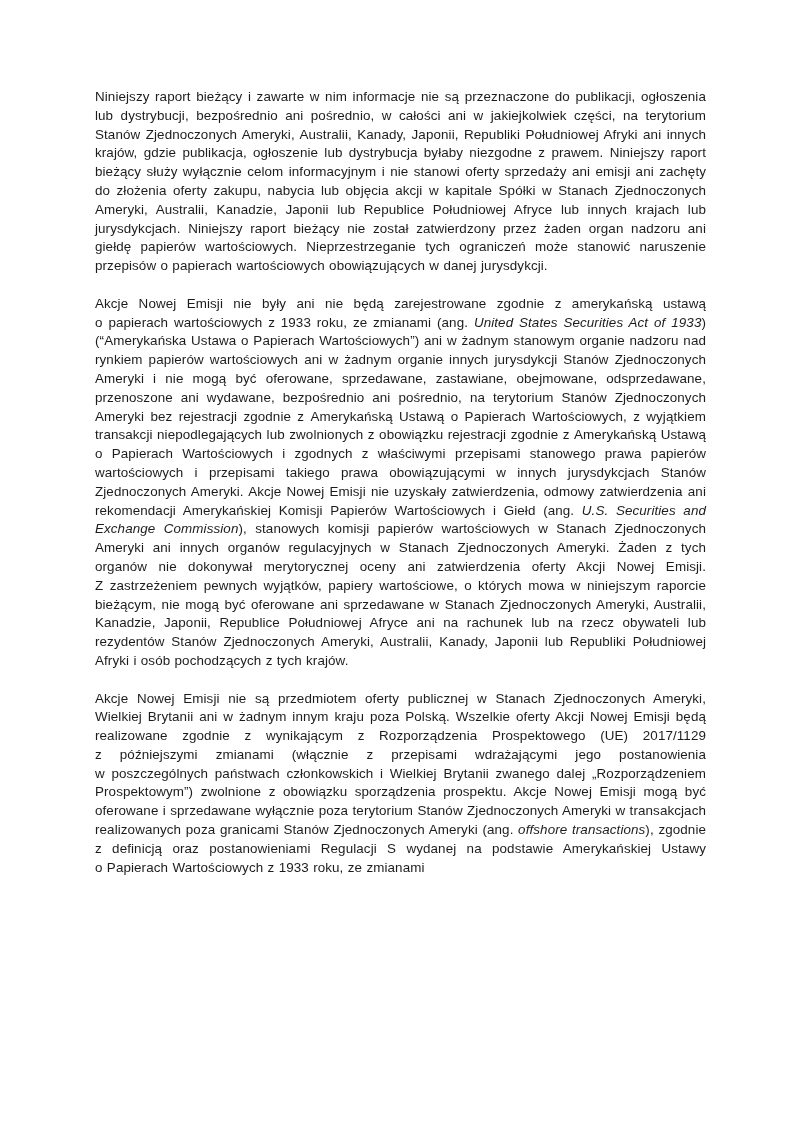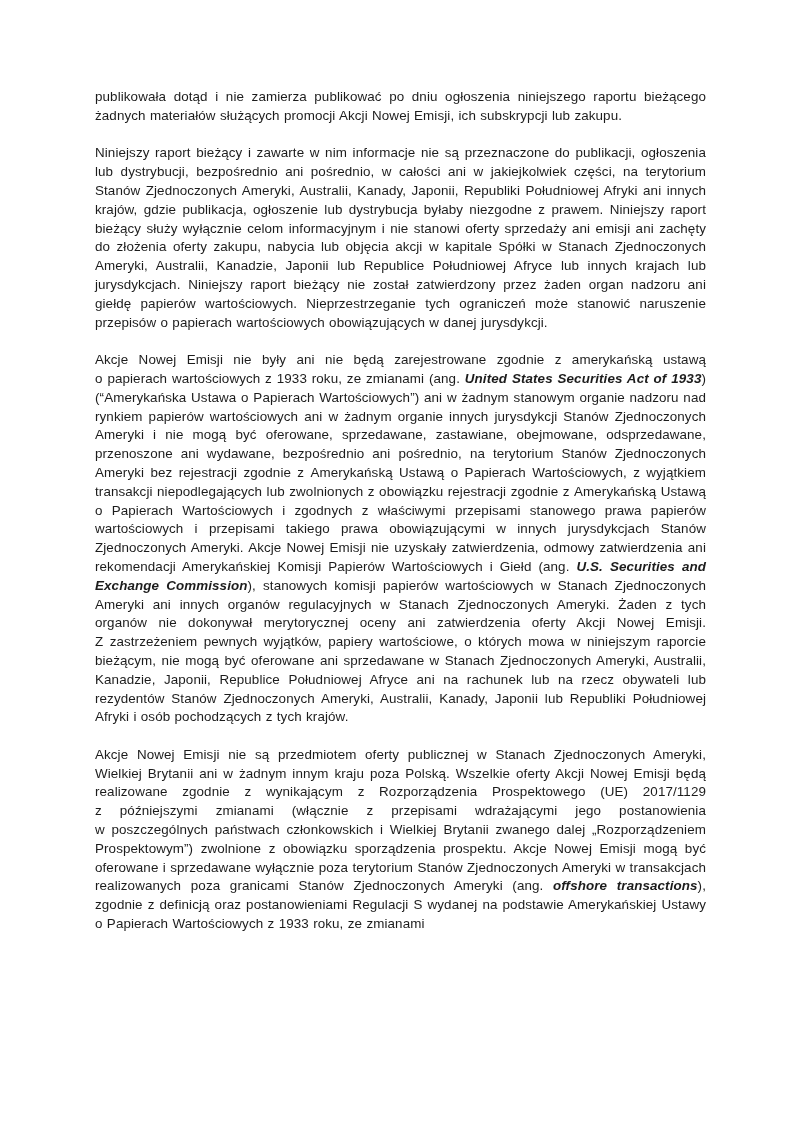--- a/index.html
+++ b/index.html
@@ -22,25 +22,24 @@
     margin: 0 0 18.8px 0;
     font-size: 13.4px;
     line-height: 18.8px;
     text-align: justify;
     color: #1c1c1c;
     letter-spacing: 0.1px;
     word-spacing: 0.5px;
   }
   .run-n { font-weight: normal; font-style: normal; }
   .run-b { font-weight: normal; font-style: normal; }
-  .run-i { font-style: italic; font-weight: bold; }
+  .run-i { font-style: italic; font-weight: normal; }
 </style>
 </head>
 <body>
 
 <div class="page">
   <main class="doc-body">
-      <p><span class="run-n">publikowała dotąd i&nbsp;nie zamierza publikować po dniu ogłoszenia niniejszego raportu bieżącego żadnych materiałów służących promocji Akcji Nowej Emisji, ich subskrypcji lub zakupu.</span></p>
       <p><span class="run-n">Niniejszy raport bieżący i&nbsp;zawarte w&nbsp;nim informacje nie są przeznaczone do publikacji, ogłoszenia lub dystrybucji, bezpośrednio ani pośrednio, w&nbsp;całości ani w&nbsp;jakiejkolwiek części, na&nbsp;terytorium Stanów Zjednoczonych Ameryki, Australii, Kanady, Japonii, Republiki Południowej Afryki ani innych krajów, gdzie publikacja, ogłoszenie lub dystrybucja byłaby niezgodne z&nbsp;prawem. Niniejszy raport bieżący służy wyłącznie celom informacyjnym i&nbsp;nie stanowi oferty sprzedaży ani emisji ani zachęty do złożenia oferty zakupu, nabycia lub objęcia akcji w&nbsp;kapitale Spółki w&nbsp;Stanach Zjednoczonych Ameryki, Australii, Kanadzie, Japonii lub Republice Południowej Afryce lub innych krajach lub jurysdykcjach. Niniejszy raport bieżący nie został zatwierdzony przez&nbsp;żaden organ nadzoru ani giełdę papierów wartościowych. Nieprzestrzeganie tych ograniczeń może stanowić naruszenie przepisów o&nbsp;papierach wartościowych obowiązujących w&nbsp;danej jurysdykcji.</span></p>
       <p><span class="run-n">Akcje Nowej Emisji nie były ani nie będą zarejestrowane zgodnie z&nbsp;amerykańską ustawą o&nbsp;papierach wartościowych z&nbsp;1933 roku, ze zmianami (ang. </span><span class="run-i">United States Securities Act of 1933</span><span class="run-n">) (“</span><span class="run-b">Amerykańska Ustawa o&nbsp;Papierach Wartościowych</span><span class="run-n">”) ani w&nbsp;żadnym stanowym organie nadzoru nad rynkiem papierów wartościowych ani w&nbsp;żadnym organie innych jurysdykcji Stanów Zjednoczonych Ameryki i&nbsp;nie mogą być oferowane, sprzedawane, zastawiane, obejmowane, odsprzedawane, przenoszone ani wydawane, bezpośrednio ani pośrednio, na&nbsp;terytorium Stanów Zjednoczonych Ameryki bez rejestracji zgodnie z&nbsp;Amerykańską Ustawą o&nbsp;Papierach Wartościowych, z&nbsp;wyjątkiem transakcji niepodlegających lub zwolnionych z&nbsp;obowiązku rejestracji zgodnie z&nbsp;Amerykańską Ustawą o&nbsp;Papierach Wartościowych i&nbsp;zgodnych z&nbsp;właściwymi przepisami stanowego prawa papierów wartościowych i&nbsp;przepisami takiego prawa obowiązującymi w&nbsp;innych jurysdykcjach Stanów Zjednoczonych Ameryki. Akcje Nowej Emisji nie uzyskały zatwierdzenia, odmowy zatwierdzenia ani rekomendacji Amerykańskiej Komisji Papierów Wartościowych i&nbsp;Giełd (ang. </span><span class="run-i">U.S. Securities and Exchange Commission</span><span class="run-n">), stanowych komisji papierów wartościowych w&nbsp;Stanach Zjednoczonych Ameryki ani innych organów regulacyjnych w&nbsp;Stanach Zjednoczonych Ameryki. Żaden z&nbsp;tych organów nie dokonywał merytorycznej oceny ani zatwierdzenia oferty Akcji Nowej Emisji. Z&nbsp;zastrzeżeniem pewnych wyjątków, papiery wartościowe, o&nbsp;których mowa w&nbsp;niniejszym raporcie bieżącym, nie mogą być oferowane ani sprzedawane w&nbsp;Stanach Zjednoczonych Ameryki, Australii, Kanadzie, Japonii, Republice Południowej Afryce ani na&nbsp;rachunek lub na&nbsp;rzecz obywateli lub rezydentów Stanów Zjednoczonych Ameryki, Australii, Kanady, Japonii lub Republiki Południowej Afryki i&nbsp;osób pochodzących z&nbsp;tych krajów.</span></p>
       <p><span class="run-n">Akcje Nowej Emisji nie są przedmiotem oferty publicznej w&nbsp;Stanach Zjednoczonych Ameryki, Wielkiej Brytanii ani w&nbsp;żadnym innym kraju poza Polską. Wszelkie oferty Akcji Nowej Emisji będą realizowane zgodnie z&nbsp;wynikającym z&nbsp;Rozporządzenia Prospektowego (UE) 2017/1129 z&nbsp;późniejszymi zmianami (włącznie z&nbsp;przepisami wdrażającymi jego postanowienia w&nbsp;poszczególnych państwach członkowskich i&nbsp;Wielkiej Brytanii zwanego dalej „</span><span class="run-b">Rozporządzeniem Prospektowym</span><span class="run-n">”) zwolnione z&nbsp;obowiązku sporządzenia prospektu. Akcje Nowej Emisji mogą być oferowane i&nbsp;sprzedawane wyłącznie poza terytorium Stanów Zjednoczonych Ameryki w&nbsp;transakcjach realizowanych poza granicami Stanów Zjednoczonych Ameryki (ang. </span><span class="run-i">offshore transactions</span><span class="run-n">), zgodnie z&nbsp;definicją oraz postanowieniami Regulacji S wydanej na&nbsp;podstawie Amerykańskiej Ustawy o&nbsp;Papierach Wartościowych z&nbsp;1933 roku, ze zmianami</span></p>
     </main>
 </div>
 
 </body></html>

